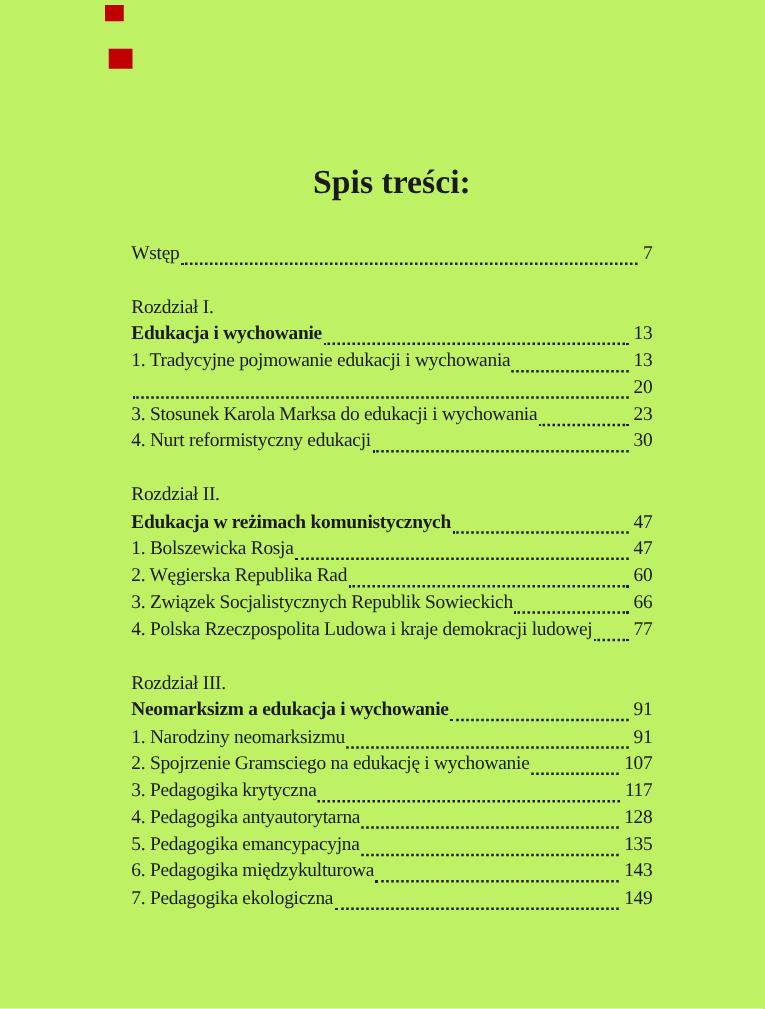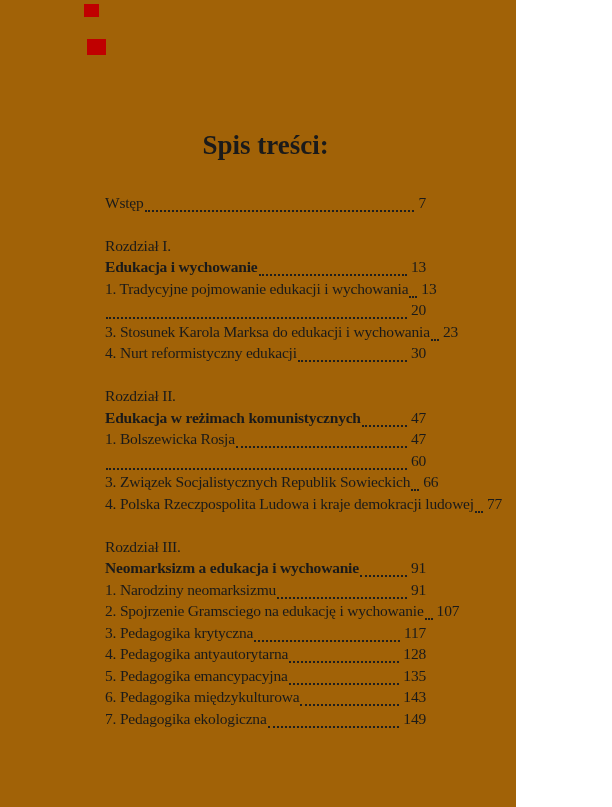--- a/index.html
+++ b/index.html
@@ -8,26 +8,26 @@
     background: #ffffff;
   }
   body {
     width: 612px;
     height: 807px;
     font-family: "Liberation Serif", "DejaVu Serif", serif;
     color: #1a1a1a;
   }
   .page {
     position: relative;
-    width: 516px;
+    width: 612px;
     height: 807px;
     box-sizing: border-box;
     padding: 0 90px 16px 105px;
     overflow: hidden;
-    background: #a16207;
+    background: #bef264;
   }
   .stamp {
     position: absolute;
     background: #c00000;
   }
   .stamp1 { left: 84px; top: 4px;  width: 15px; height: 13px; }
   .stamp2 { left: 87px; top: 39px; width: 19px; height: 16px; }
   .title {
     margin: 0;
     padding-top: 131px;
@@ -122,20 +122,21 @@
       <span class="pagenum">47</span>
     </div>
     <div>
   <div class="row">
     <span class="label">1. Bolszewicka Rosja</span>
     <span class="leader"></span>
     <span class="pagenum">47</span>
   </div>
 
   <div class="row">
+    <span class="label">2. Węgierska Republika Rad</span>
     <span class="leader"></span>
     <span class="pagenum">60</span>
   </div>
 
   <div class="row">
     <span class="label">3. Związek Socjalistycznych Republik Sowieckich</span>
     <span class="leader"></span>
     <span class="pagenum">66</span>
   </div>
 

